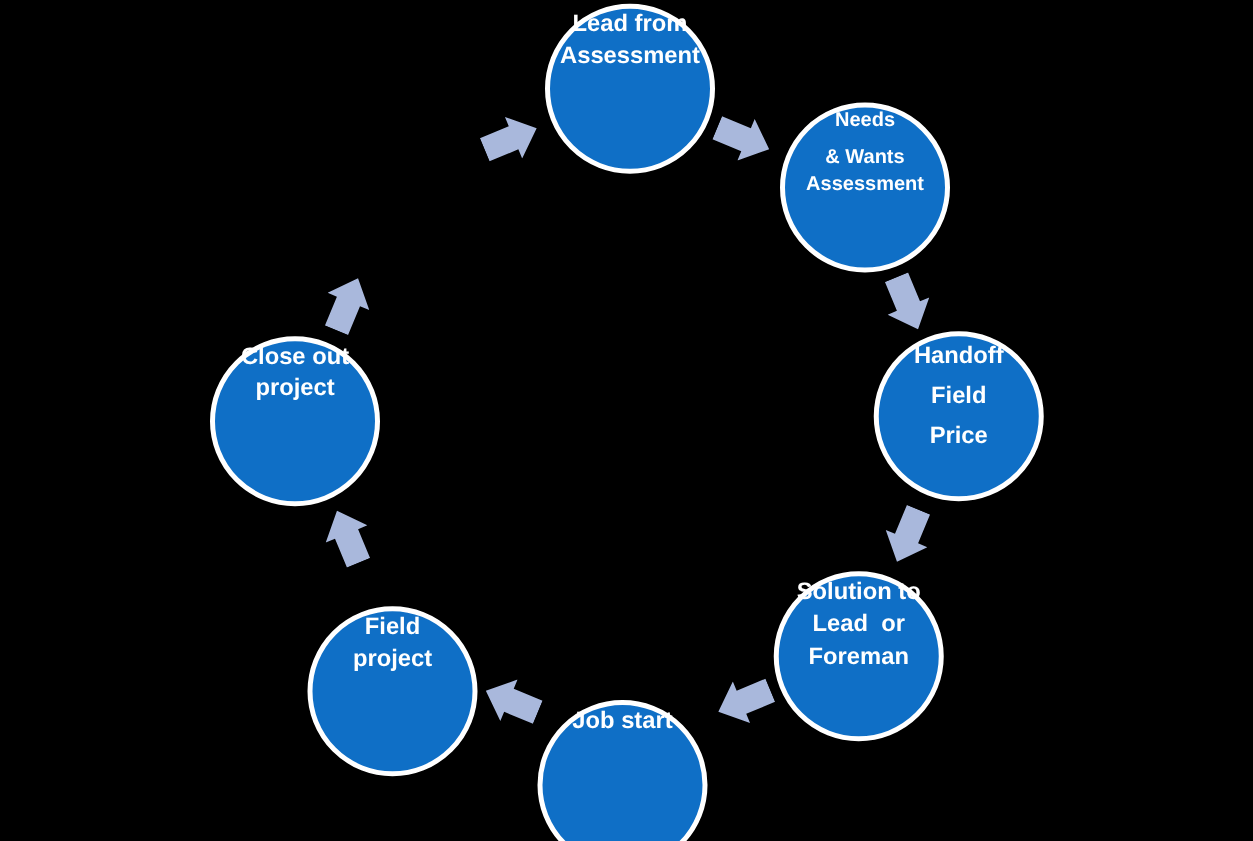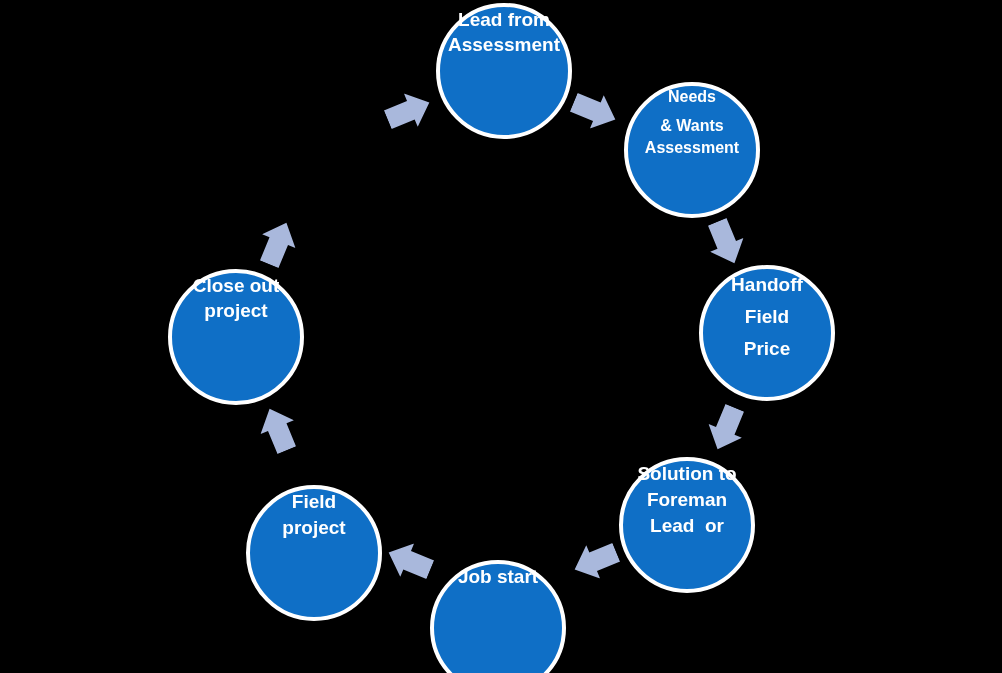--- a/index.html
+++ b/index.html
@@ -92,22 +92,22 @@
     <div class="label">
       <span class="ln">Handoff</span>
       <span class="ln">Field</span>
       <span class="ln">Price</span>
     </div>
   </div>
 
   <div class="node n4">
     <div class="label">
       <span class="ln">Solution to</span>
+      <span class="ln">Lead  or</span>
       <span class="ln">Foreman</span>
-      <span class="ln">Lead  or</span>
     </div>
   </div>
 
   <div class="node n5">
     <div class="label">
       <span class="ln">Job start</span>
     </div>
   </div>
 
   <div class="node n6">

